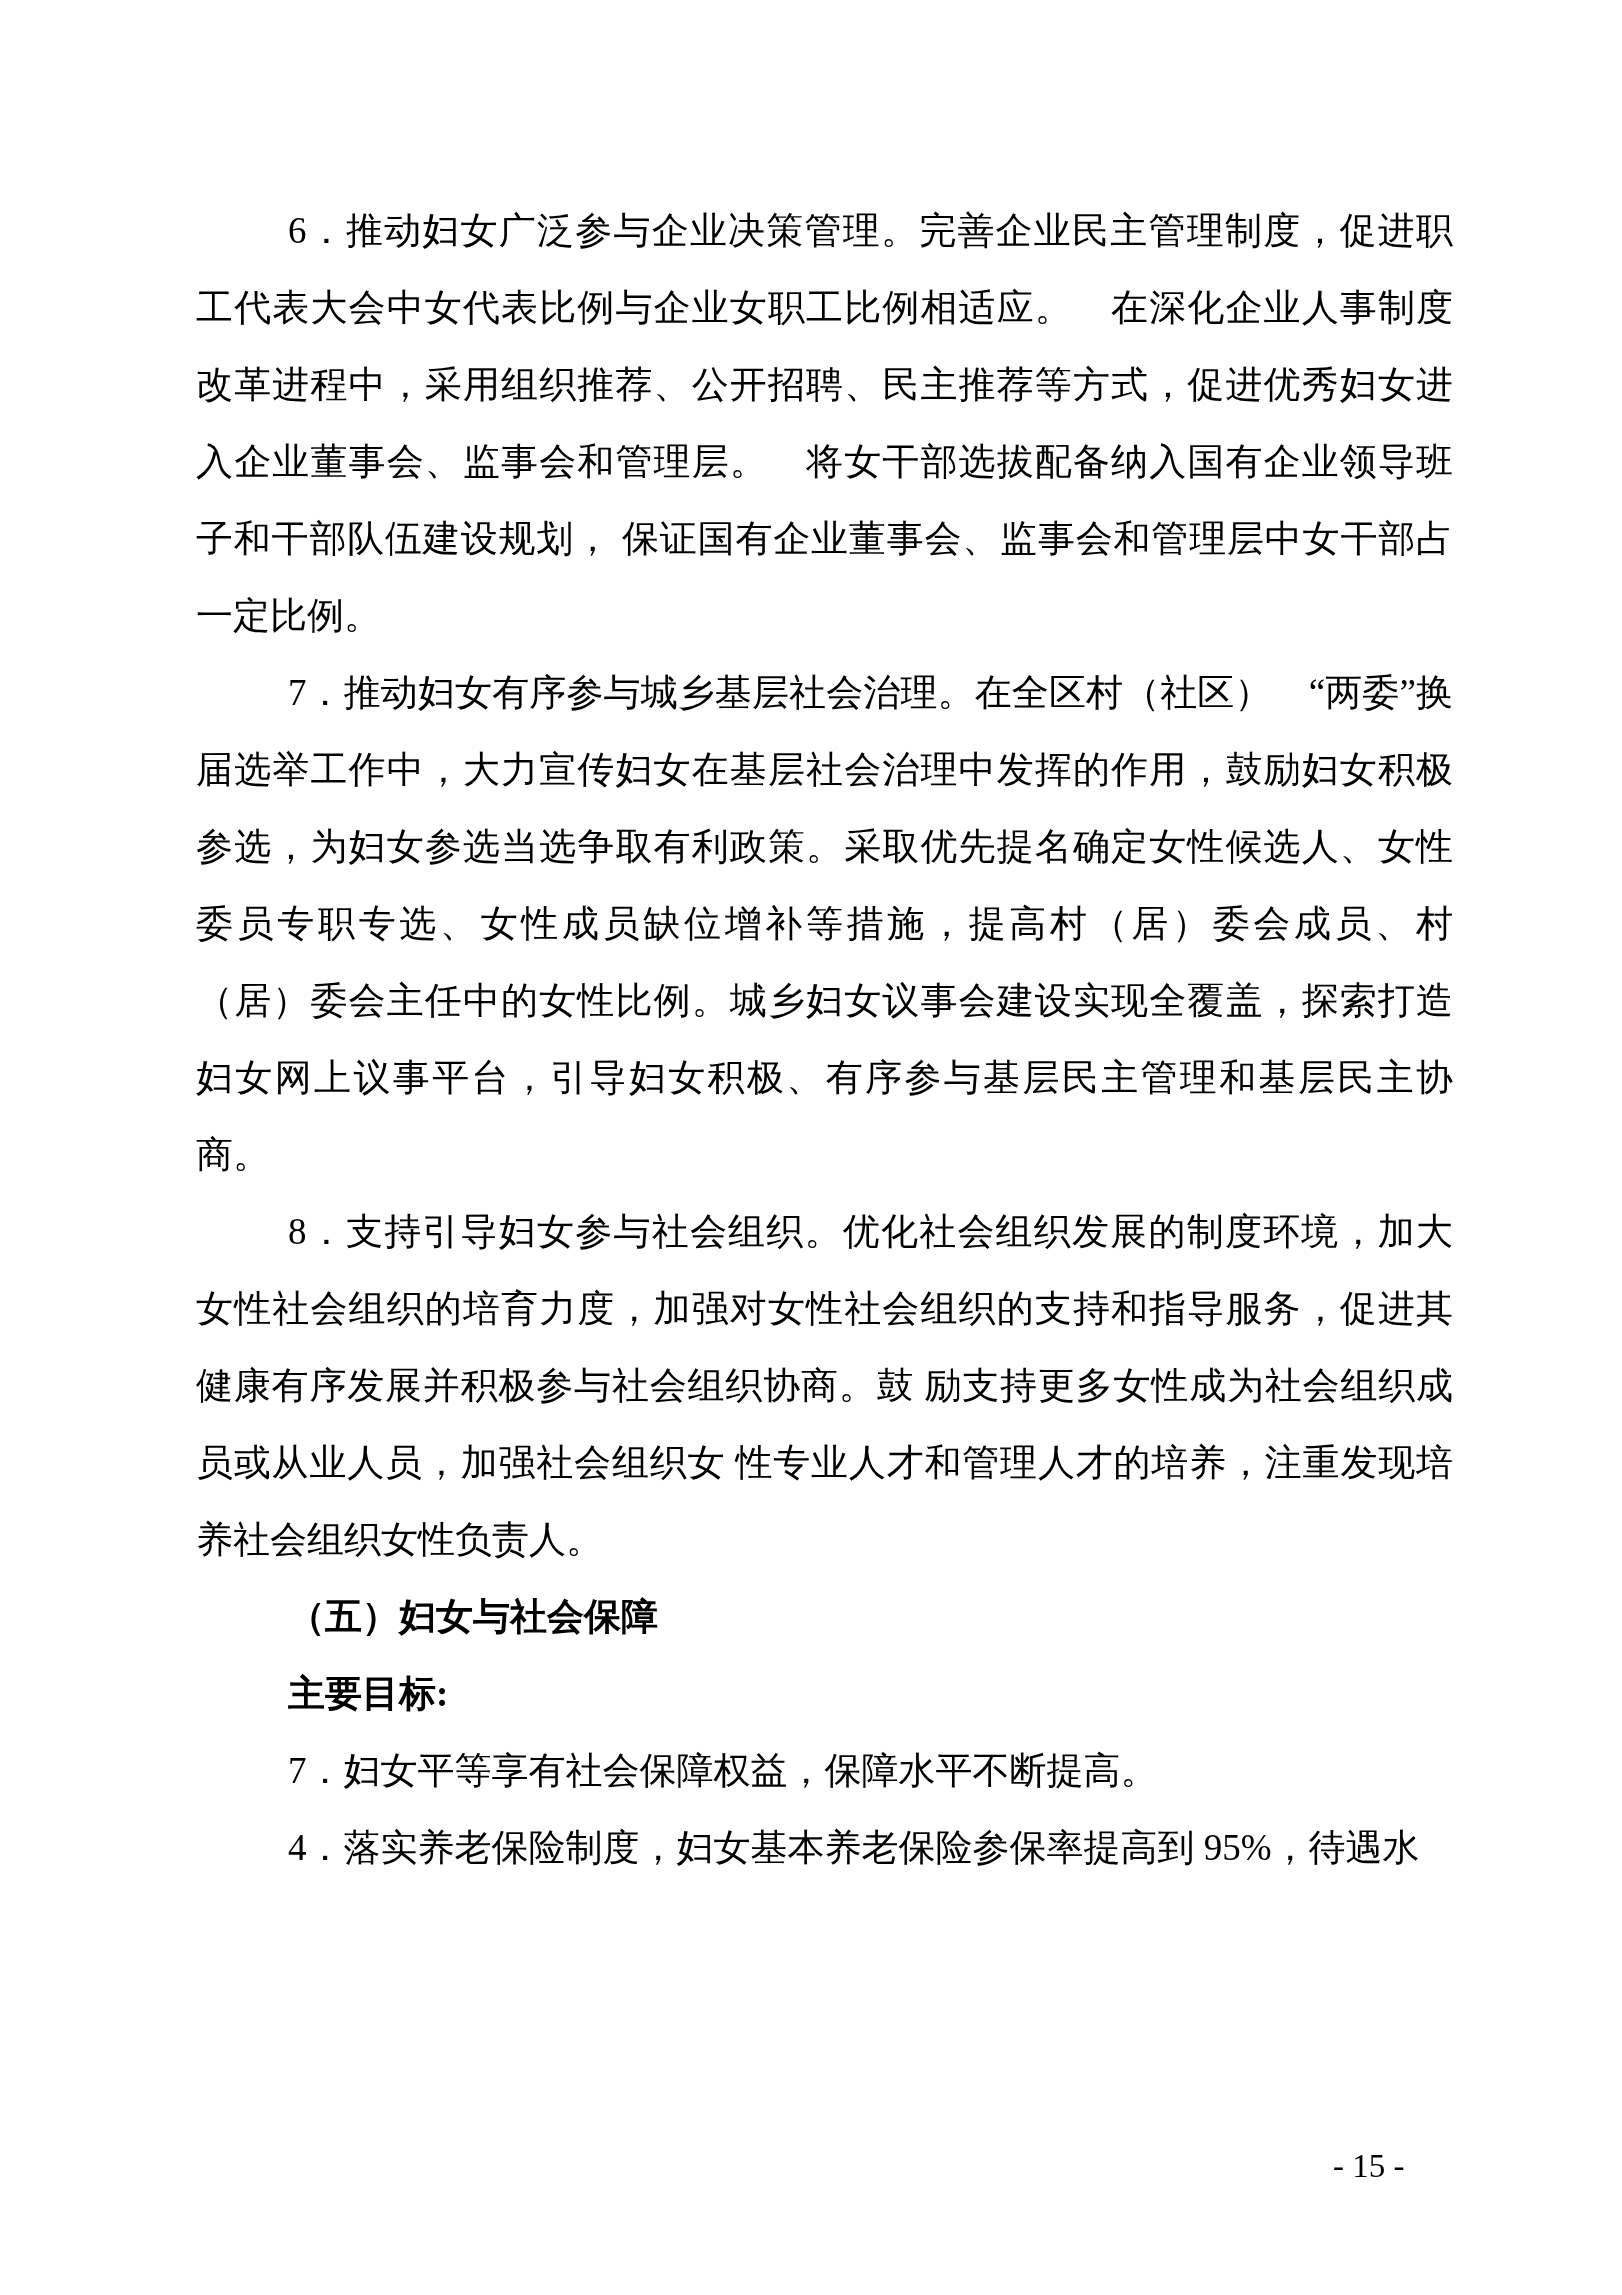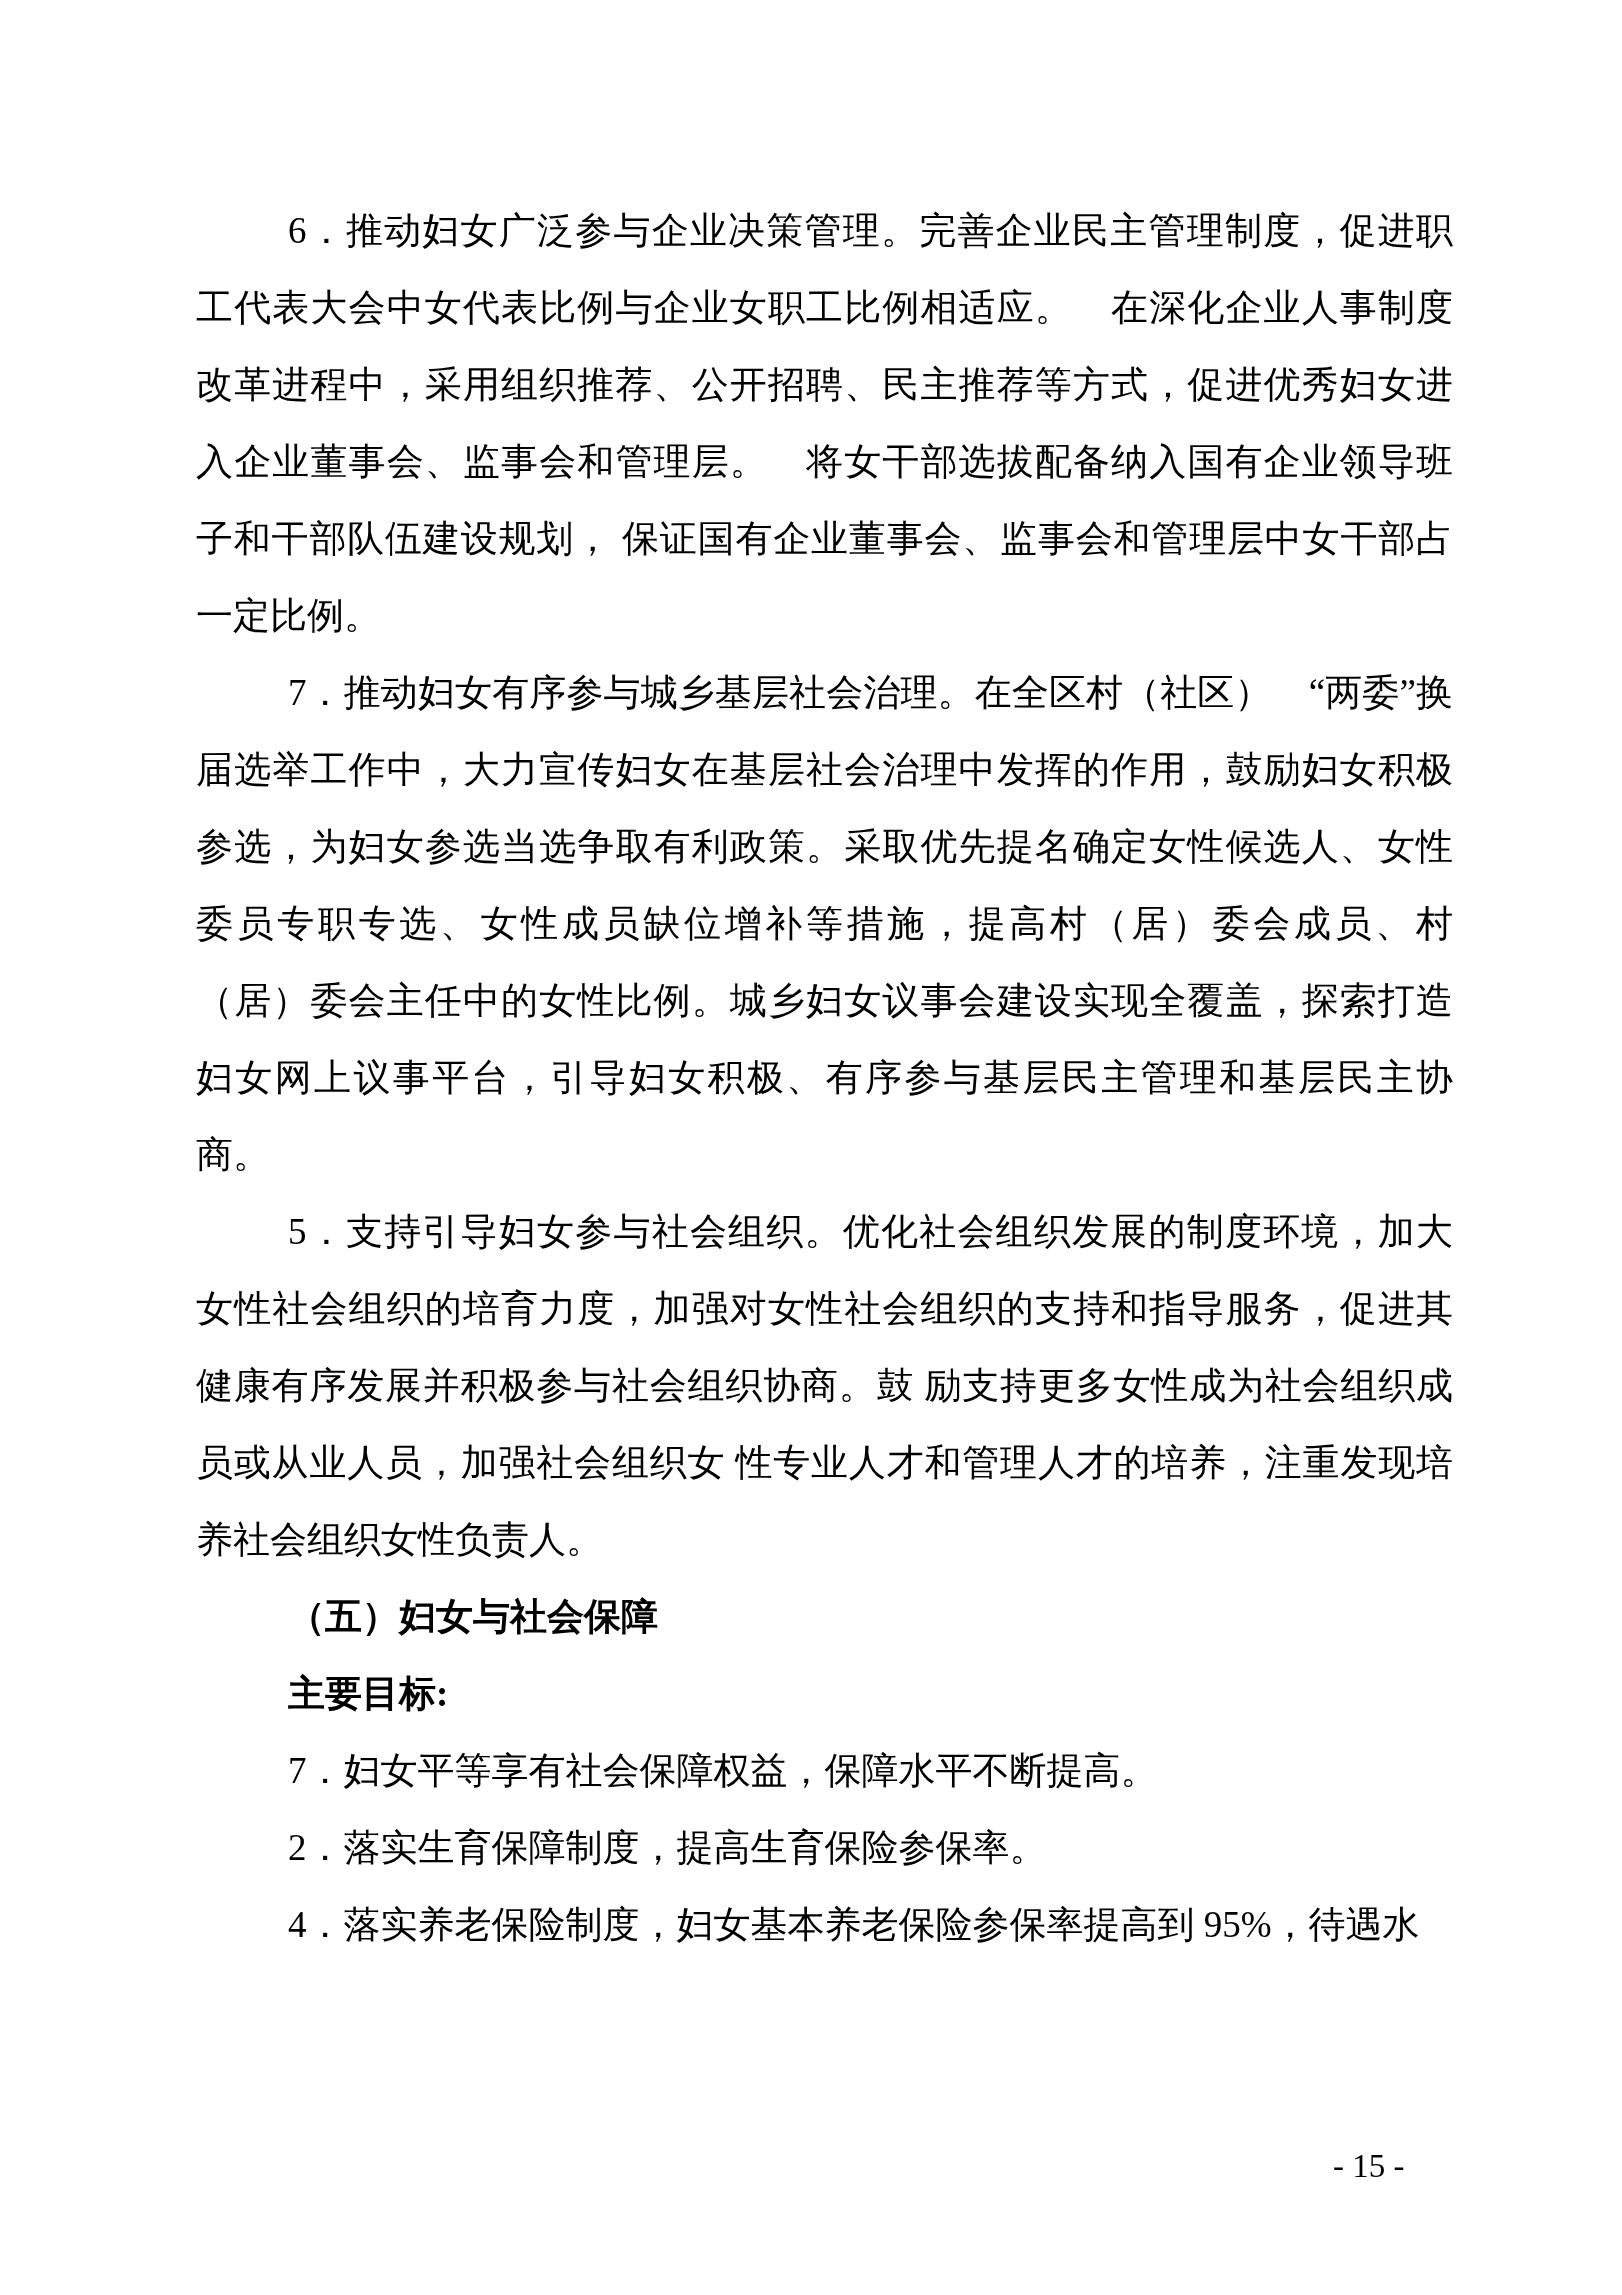--- a/index.html
+++ b/index.html
@@ -56,29 +56,28 @@
 </head>
 <body>
 
 <div class="page">
 
   <div class="content">
     <p class="para">6．推动妇女广泛参与企业决策管理。完善企业民主管理制度，促进职工代表大会中女代表比例与企业女职工比例相适应。　在深化企业人事制度改革进程中，采用组织推荐、公开招聘、民主推荐等方式，促进优秀妇女进入企业董事会、监事会和管理层。　将女干部选拔配备纳入国有企业领导班子和干部队伍建设规划， 保证国有企业董事会、监事会和管理层中女干部占一定比例。</p>
 
     <p class="para">7．推动妇女有序参与城乡基层社会治理。在全区村（社区）　“两委”换届选举工作中，大力宣传妇女在基层社会治理中发挥的作用，鼓励妇女积极参选，为妇女参选当选争取有利政策。采取优先提名确定女性候选人、女性委员专职专选、女性成员缺位增补等措施，提高村（居）委会成员、村（居）委会主任中的女性比例。城乡妇女议事会建设实现全覆盖，探索打造妇女网上议事平台，引导妇女积极、有序参与基层民主管理和基层民主协商。</p>
 
-    <p class="para">5．支持引导妇女参与社会组织。优化社会组织发展的制度环境，加大女性社会组织的培育力度，加强对女性社会组织的支持和指导服务，促进其健康有序发展并积极参与社会组织协商。鼓 励支持更多女性成为社会组织成员或从业人员，加强社会组织女 性专业人才和管理人才的培养，注重发现培养社会组织女性负责人。</p>
+    <p class="para">8．支持引导妇女参与社会组织。优化社会组织发展的制度环境，加大女性社会组织的培育力度，加强对女性社会组织的支持和指导服务，促进其健康有序发展并积极参与社会组织协商。鼓 励支持更多女性成为社会组织成员或从业人员，加强社会组织女 性专业人才和管理人才的培养，注重发现培养社会组织女性负责人。</p>
 
     <p class="para heading">（五）妇女与社会保障</p>
 
     <p class="para heading">主要目标:</p>
 
     <p class="para">7．妇女平等享有社会保障权益，保障水平不断提高。</p>
 
-    <p class="para">2．落实生育保障制度，提高生育保险参保率。</p>
 
 
     <p class="para">4．落实养老保险制度，妇女基本养老保险参保率提高到 95%，待遇水</p>
   </div>
 
   <div class="footer">- 15 -</div>
 
 </div>
 
 

